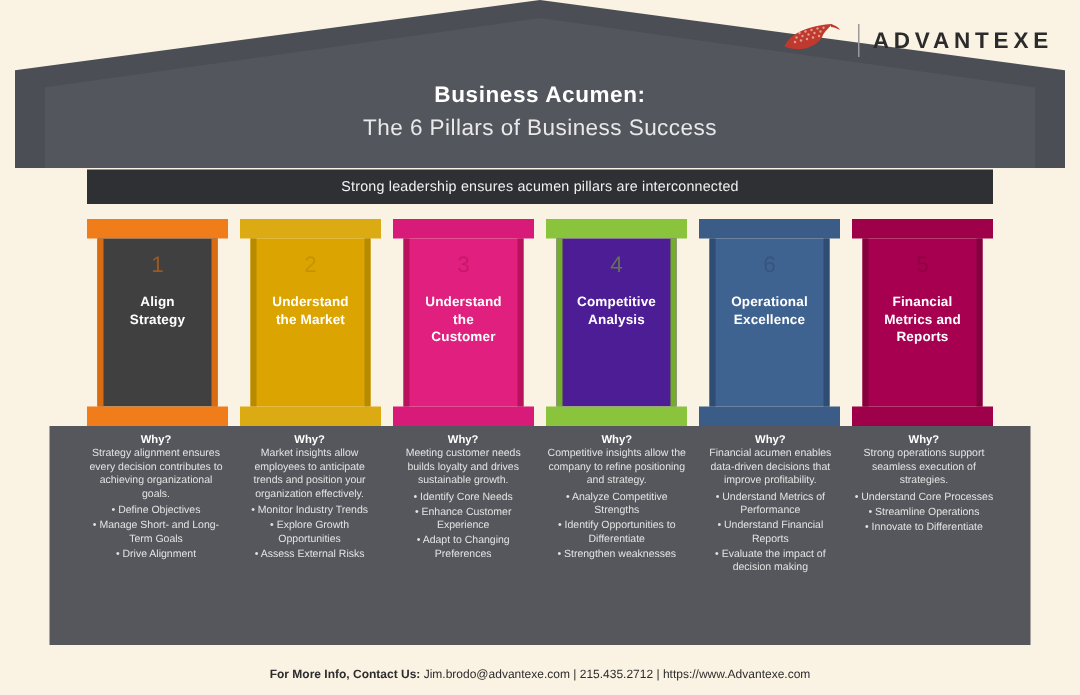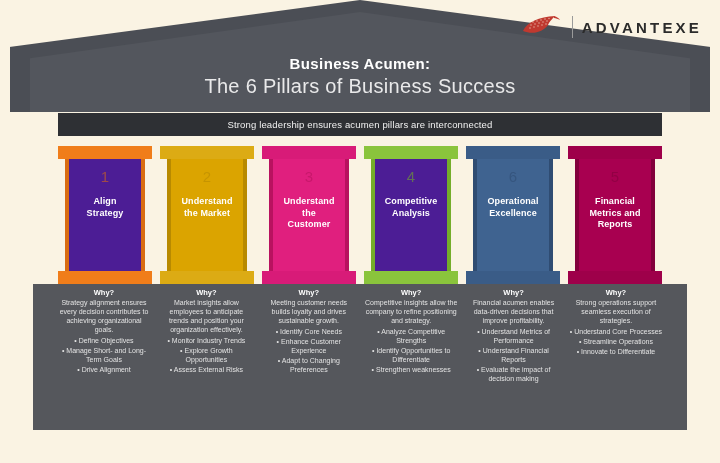--- a/index.html
+++ b/index.html
@@ -28,21 +28,21 @@
   }
   .title-wrap {
     position:absolute; left:0; top:54px; width:720px;
     text-align:center; color:#ffffff;
   }
   .title-main {
     font-size:15px; font-weight:bold; letter-spacing:.4px; color:#ffffff;
     line-height:20px;
   }
   .title-sub {
-    font-size:20px; font-weight:400; color:#e9e9ea; letter-spacing:.3px;
+    font-size:15px; font-weight:400; color:#e9e9ea; letter-spacing:.3px;
     line-height:22px; margin-top:1px;
   }
 
   
   .logo {
     position:absolute; right:18px; top:14px;
     display:flex; align-items:center; gap:9px; z-index:6;
   }
   .logo-mark { width:42px; height:26px; display:block; }
   .logo-div { width:1px; height:22px; background:#9a9a9a; }
@@ -165,21 +165,21 @@
     <div class="logo-text">ADVANTEXE</div>
   </div>
 
   <div class="banner">
     <div class="banner-text">Strong leadership ensures acumen pillars are interconnected</div>
   </div>
 
   <div class="pillars" id="pillars-row">
       <div class="pillar">
         <div class="cap" style="background:#f07d1a"></div>
-        <div class="shaft" style="background:#4c1d95">
+        <div class="shaft" style="background:#404040">
           <div class="p-num" style="color:#d96c12">1</div>
           <div class="p-title">
             <div>Align</div>
             <div>Strategy</div>
           </div>
         </div>
         <div class="shaft-edge-l" style="background:#d96c12"></div>
         <div class="shaft-edge-r" style="background:#d96c12"></div>
         <div class="base" style="background:#f07d1a"></div>
       </div>
@@ -304,16 +304,19 @@
           <div class="dwhy-body">Strong operations support seamless execution of strategies.</div>
           <div class="dbul">
             <div>• Understand Core Processes</div>
             <div>• Streamline Operations</div>
             <div>• Innovate to Differentiate</div>
           </div>
         </div>
       </div>
   </div>
 
+  <div class="footer">
+    <b>For More Info, Contact Us:</b><span class="fnorm"> Jim.brodo@advantexe.com | 215.435.2712 | https://www.Advantexe.com</span>
+  </div>
 
   <div class="edge-l"></div>
   <div class="edge-r"></div>
 </div>
 
 </body></html>

